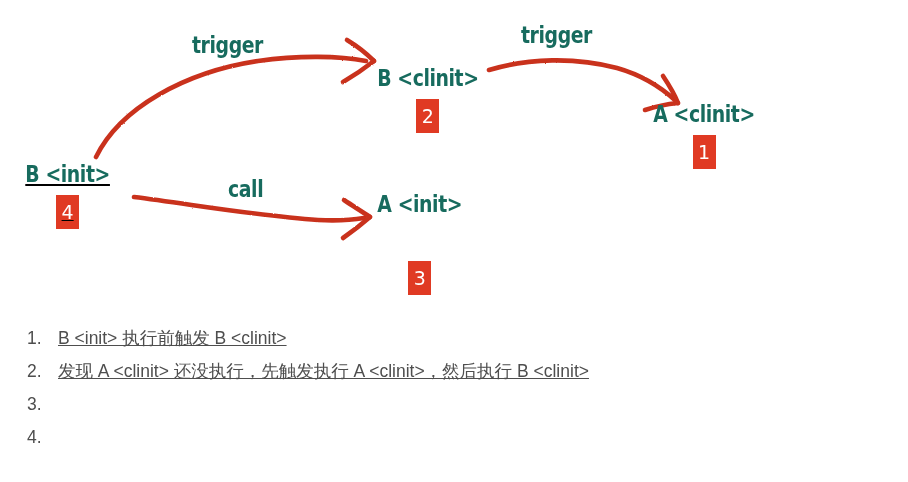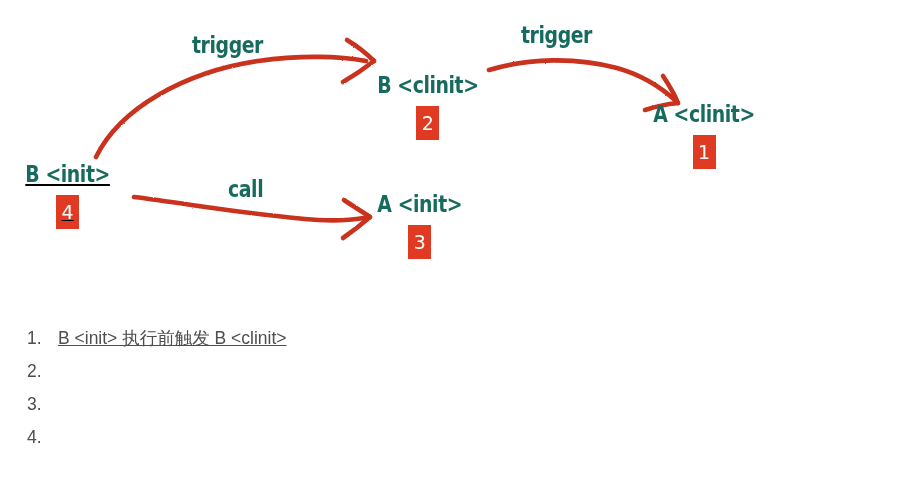--- a/index.html
+++ b/index.html
@@ -79,23 +79,23 @@
     font-weight: bold;
     font-size: 23px;
     letter-spacing: -0.5px;
     white-space: nowrap;
     transform: scaleX(0.82);
     transform-origin: left center;
   }
 
   
   #node-b-init      { left: 16px;  top: 162px; text-decoration: underline; }
-  #node-b-clinit    { left: 366px; top: 73px; text-align: right;  }
+  #node-b-clinit    { left: 366px; top: 66px; text-align: right;  }
   #node-a-clinit    { left: 642px; top: 102px; }
-  #node-a-init      { left: 368px; top: 192px; }
+  #node-a-init      { left: 368px; top: 192px; gap: 36px; }
 
   
   #label-trigger-1  { left: 192px; top: 32px;  }
   #label-trigger-2  { left: 521px; top: 22px;  }
   #label-call       { left: 228px; top: 176px; }
 
   
   #notes {
     position: absolute;
     left: 0;
@@ -193,20 +193,21 @@
   </div>
 
   <div id="notes">
     <ol>
       <li>
         <span class="li-num">1.</span>
         <span class="li-text">B &lt;init&gt; 执行前触发 B &lt;clinit&gt;</span>
       </li>
       <li>
         <span class="li-num">2.</span>
+        <span class="li-text">发现 A &lt;clinit&gt; 还没执行，先触发执行 A &lt;clinit&gt;，然后执行 B &lt;clinit&gt;</span>
       </li>
       <li>
         <span class="li-num">3.</span>
       </li>
       <li>
         <span class="li-num">4.</span>
       </li>
     </ol>
   </div>
 

